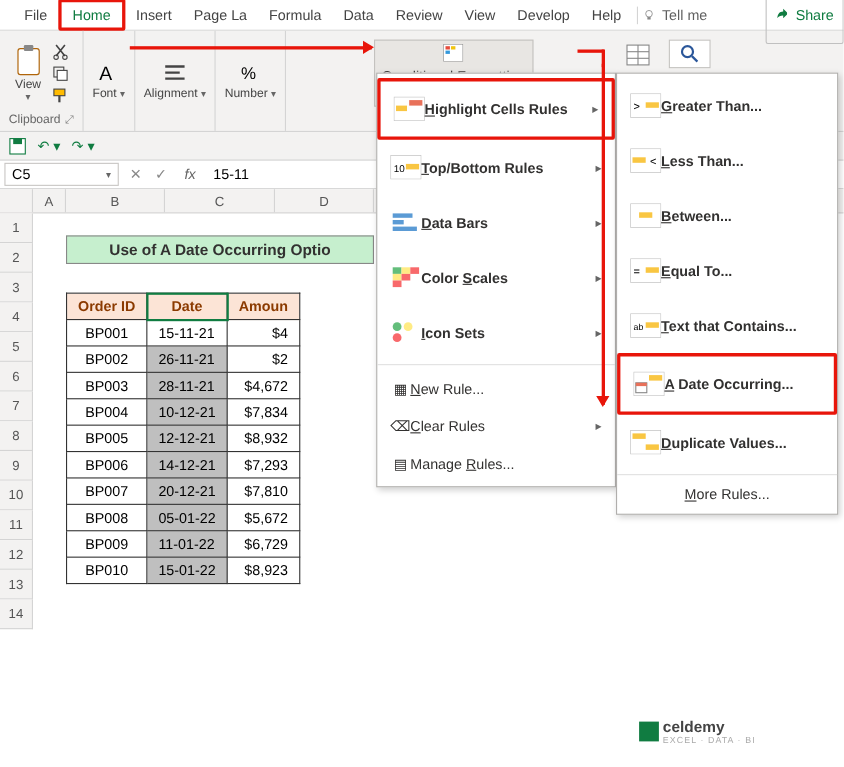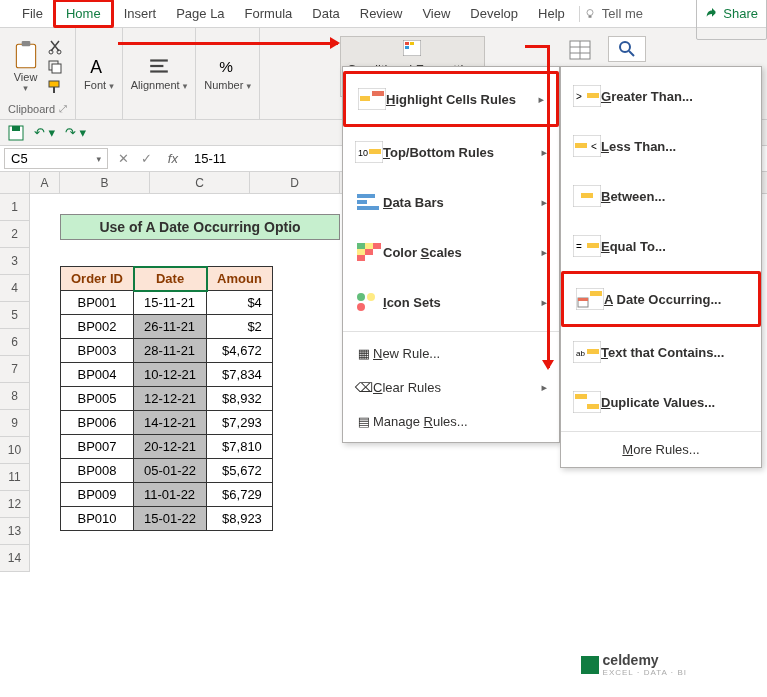--- a/index.html
+++ b/index.html
@@ -429,40 +429,40 @@
   <div class="mitem big">
     <span class="ico">
         <svg width="28" height="22" viewBox="0 0 28 22">
           <rect x="0" y="0" width="28" height="22" fill="#fff" stroke="#bbb"></rect>
           <rect x="14" y="8" width="12" height="5" fill="#f9c642"></rect>
           <text x="3" y="15" font-size="10">=</text>
         </svg>
       </span>
     <b><u>E</u>qual To...</b>
   </div>
+  <div class="mitem big">
+    <span class="ico">
+        <svg width="28" height="22" viewBox="0 0 28 22">
+          <rect x="0" y="0" width="28" height="22" fill="#fff" stroke="#bbb"></rect>
+          <text x="3" y="15" font-size="8">ab</text>
+          <rect x="14" y="8" width="12" height="5" fill="#f9c642"></rect>
+        </svg>
+      </span>
+    <b><u>T</u>ext that Contains...</b>
+  </div>
   <div class="mitem big highlight-red">
     <span class="ico">
         <svg width="28" height="22" viewBox="0 0 28 22">
           <rect x="0" y="0" width="28" height="22" fill="#fff" stroke="#bbb"></rect>
           <rect x="2" y="10" width="10" height="9" fill="#fff" stroke="#888"></rect>
           <rect x="2" y="10" width="10" height="3" fill="#e8715a"></rect>
           <rect x="14" y="3" width="12" height="5" fill="#f9c642"></rect>
         </svg>
       </span>
     <b><u>A</u> Date Occurring...</b>
-  </div>
-  <div class="mitem big">
-    <span class="ico">
-        <svg width="28" height="22" viewBox="0 0 28 22">
-          <rect x="0" y="0" width="28" height="22" fill="#fff" stroke="#bbb"></rect>
-          <text x="3" y="15" font-size="8">ab</text>
-          <rect x="14" y="8" width="12" height="5" fill="#f9c642"></rect>
-        </svg>
-      </span>
-    <b><u>T</u>ext that Contains...</b>
   </div>
   <div class="mitem big">
     <span class="ico">
         <svg width="28" height="22" viewBox="0 0 28 22">
           <rect x="0" y="0" width="28" height="22" fill="#fff" stroke="#bbb"></rect>
           <rect x="2" y="3" width="12" height="5" fill="#f9c642"></rect>
           <rect x="14" y="13" width="12" height="5" fill="#f9c642"></rect>
         </svg>
       </span>
     <b><u>D</u>uplicate Values...</b>

